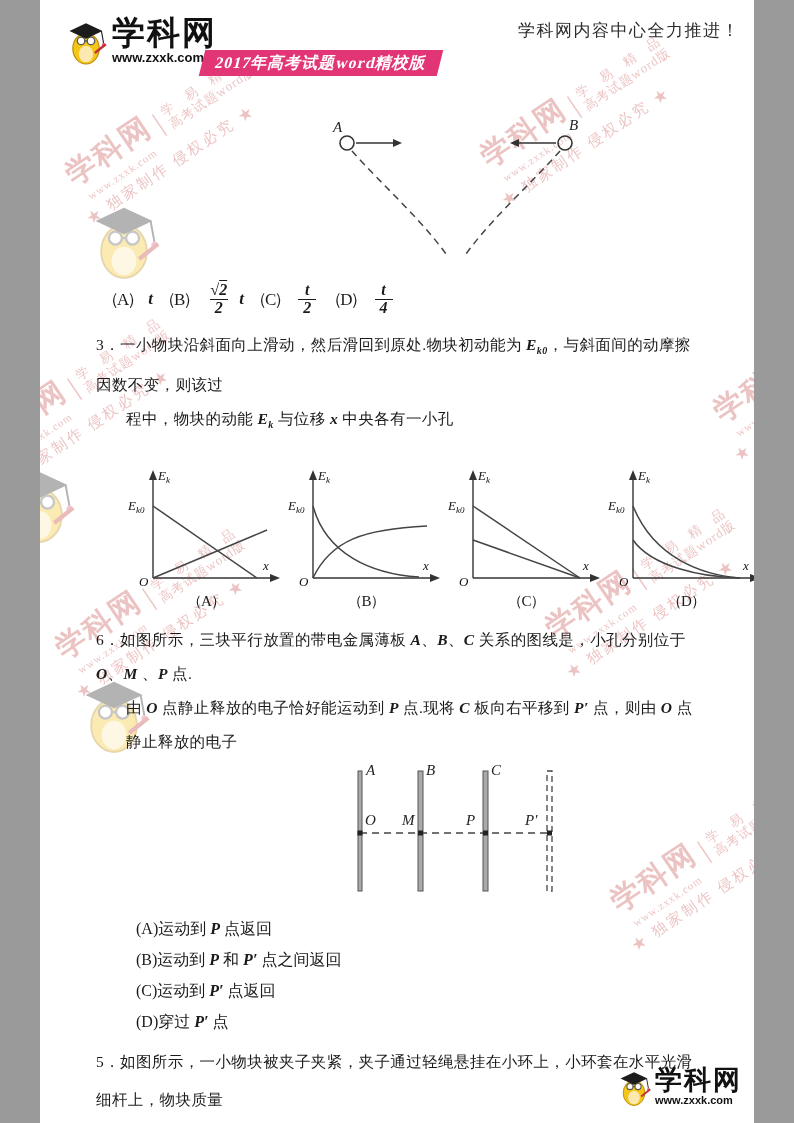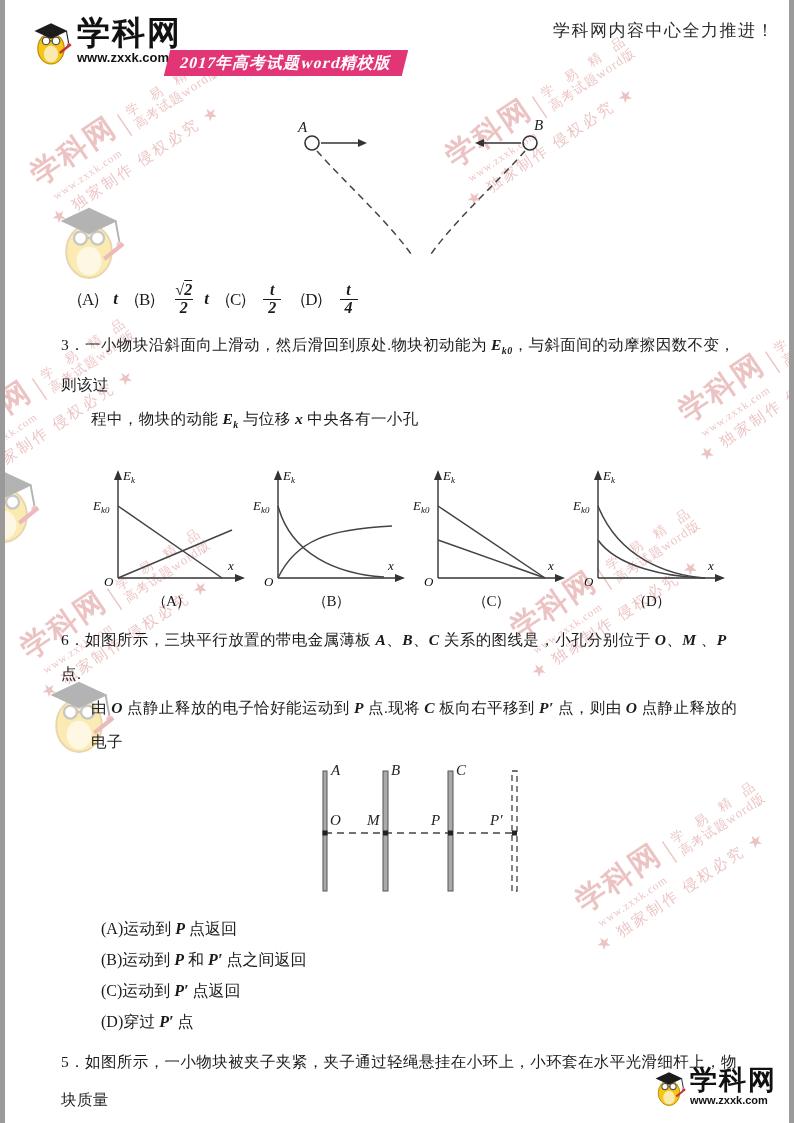--- a/index.html
+++ b/index.html
@@ -1,18 +1,18 @@
 <!DOCTYPE html>
 <html><head>
 <meta charset="utf-8">
 <style>
   * { margin:0; padding:0; box-sizing:border-box; }
   html,body { background:#9a9a9a; }
   #page {
-    position:relative; width:784px; height:1123px; margin:0 auto;
+    position:relative; width:714px; height:1123px; margin:0 auto;
     background:#ffffff; overflow:hidden;
     font-family:"Liberation Serif", serif; color:#1a1a1a;
   }
   .content { position:relative; z-index:2; }
 
   
   .header { position:relative; height:96px; }
   .logo { position:absolute; left:24px; top:16px; display:flex; align-items:flex-start; }
   .logo-mascot { width:44px; height:52px; }
   .logo-texts { margin-left:4px; }

